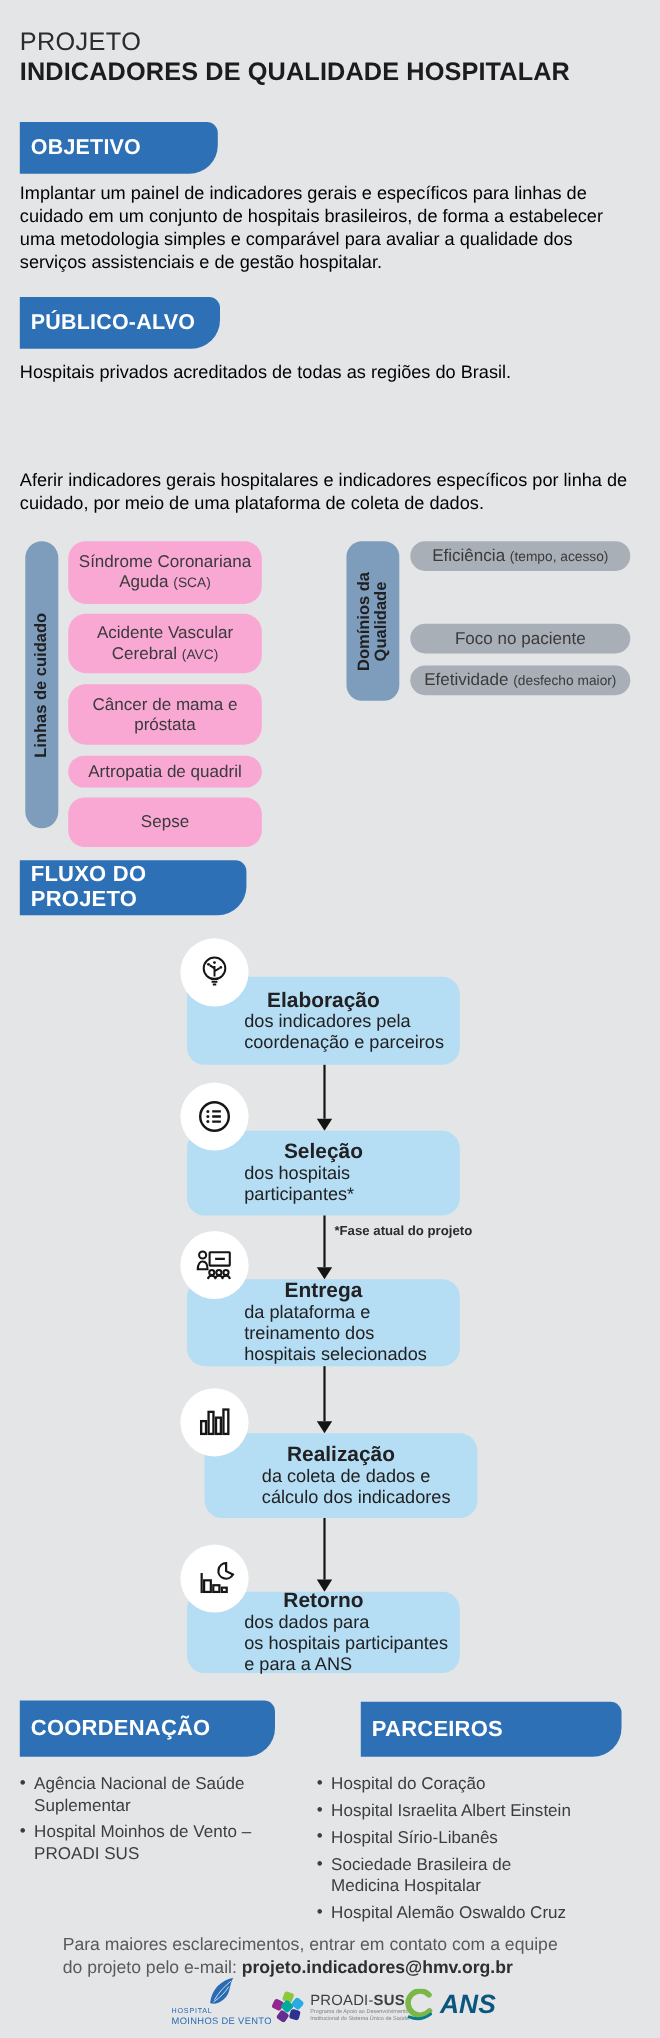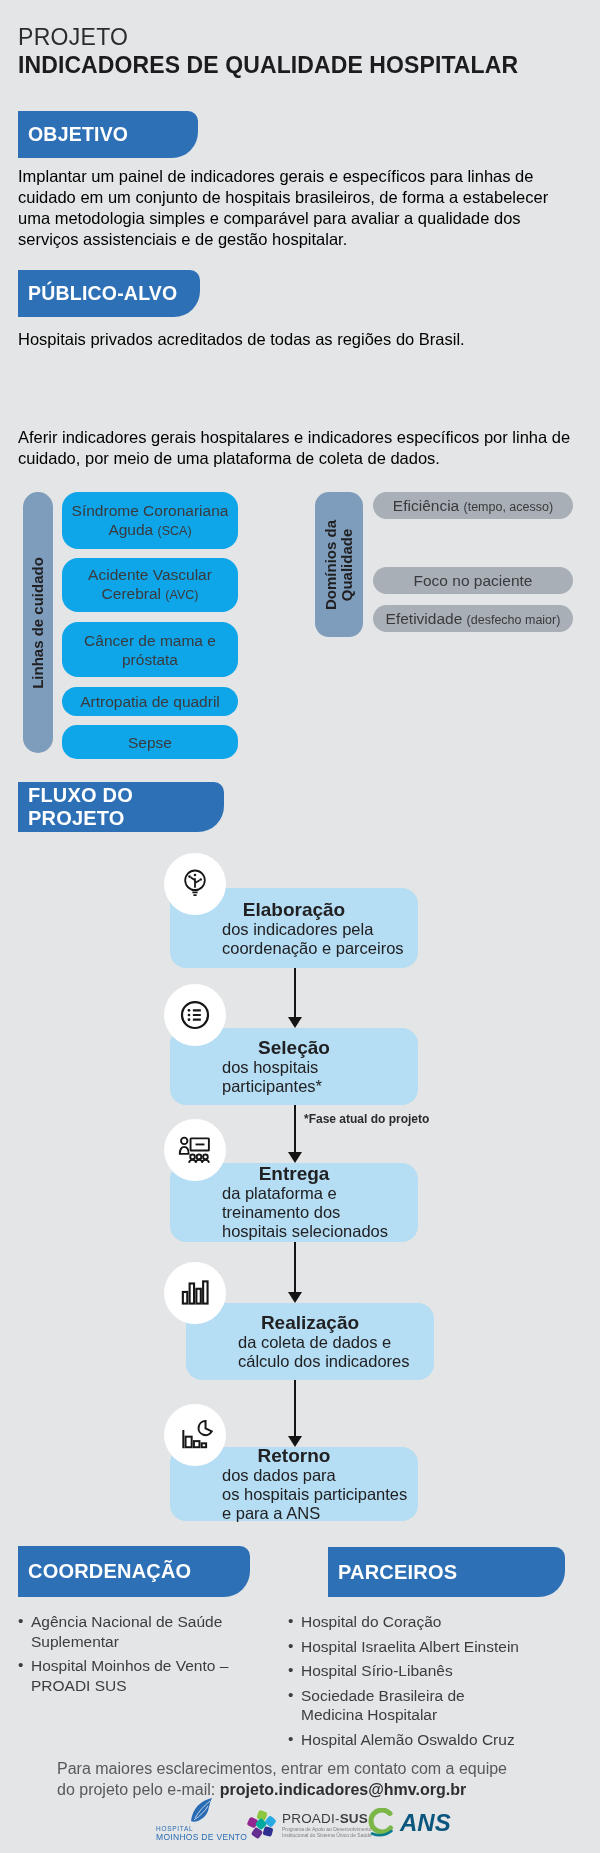--- a/index.html
+++ b/index.html
@@ -13,21 +13,21 @@
   .banner { background:#2d70b6; color:#ffffff; font-weight:bold; font-size:19.5px;
             display:flex; align-items:center; padding-left:10px; box-sizing:border-box;
             border-radius:0 10px 26px 0; letter-spacing:0.2px; }
 
   .para { font-size:16.5px; line-height:21px; color:#000000; }
 
   .vbar { background:#7e9cbb; display:flex; align-items:center; justify-content:center; }
   .vtext { transform:rotate(-90deg); font-weight:bold; font-size:15px; color:#202022;
            white-space:nowrap; text-align:center; line-height:16px; }
 
-  .pill { background:#0ea5e9; color:#3a3a3c; font-size:15.5px; line-height:19px;
+  .pill { background:#f9a8d4; color:#3a3a3c; font-size:15.5px; line-height:19px;
           display:flex; flex-direction:column; align-items:center; justify-content:center;
           text-align:center; }
   .pill-q { background:#a8afb7; color:#3a3a3c; font-size:15.5px; text-align:center; }
   .small { font-size:12.5px; }
 
   .flow-card { background:#b5ddf3; border-radius:16px; color:#212123;
                display:flex; flex-direction:column; justify-content:center; }
   .flow-title { font-weight:bold; font-size:19px; text-align:center; line-height:21px; }
   .flow-line { font-size:16.5px; line-height:19px; margin-left:52px; white-space:nowrap; }
 
@@ -85,21 +85,21 @@
     <div>Acidente Vascular</div>
     <div><span>Cerebral</span> <span class="small">(AVC)</span></div>
   </div>
   <div class="abs pill" style="left:62px; top:622px; width:176px; height:55px; border-radius:16px;">
     <div>Câncer de mama e</div>
     <div>próstata</div>
   </div>
   <div class="abs pill" style="left:62px; top:687px; width:176px; height:29px; border-radius:14.5px;">
     <div>Artropatia de quadril</div>
   </div>
-  <div class="abs pill" style="left:62px; top:725px; width:176px; height:34px; border-radius:15px;">
+  <div class="abs pill" style="left:62px; top:725px; width:176px; height:45px; border-radius:15px;">
     <div>Sepse</div>
   </div>
 
   <div class="abs vbar" style="left:315px; top:492px; width:48px; height:145px; border-radius:14px;">
     <div class="vtext">
       <div>Domínios da</div>
       <div>Qualidade</div>
     </div>
   </div>
 

